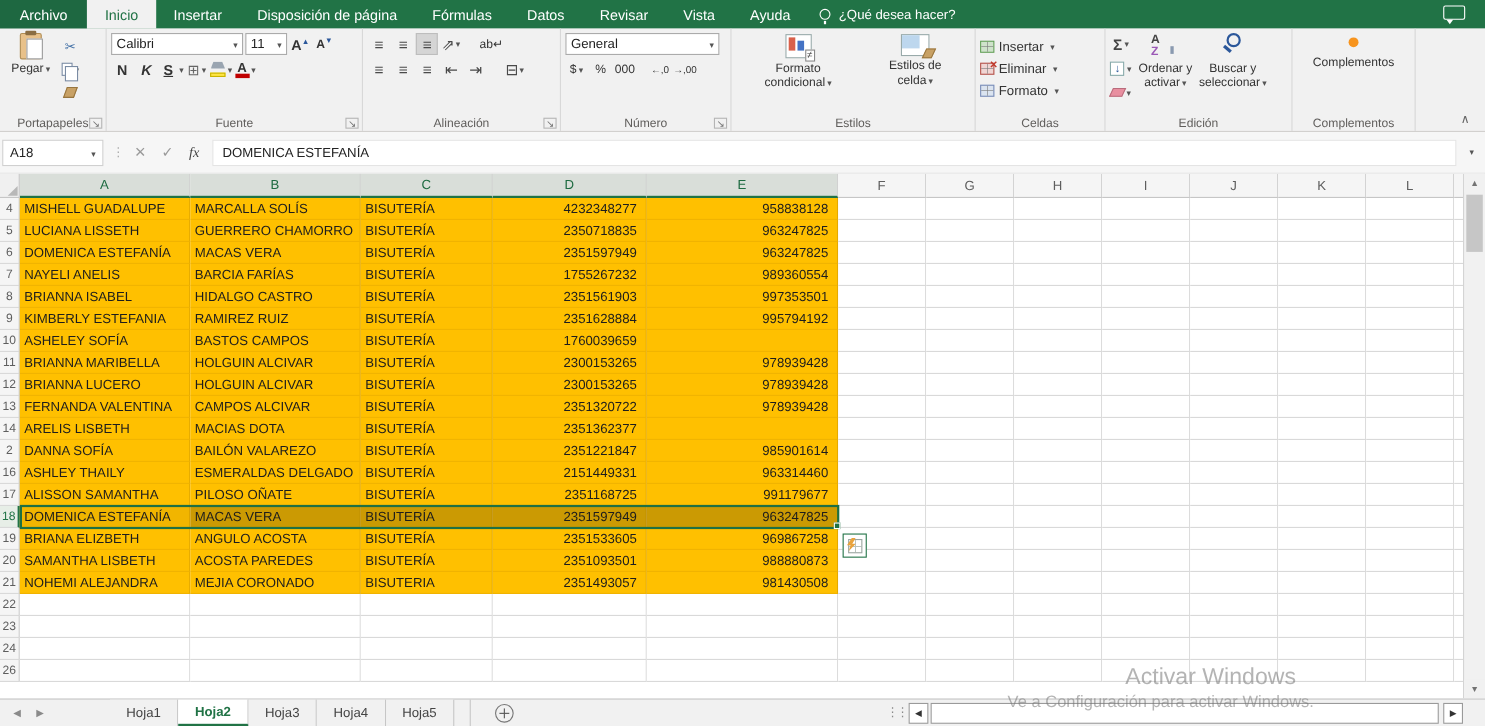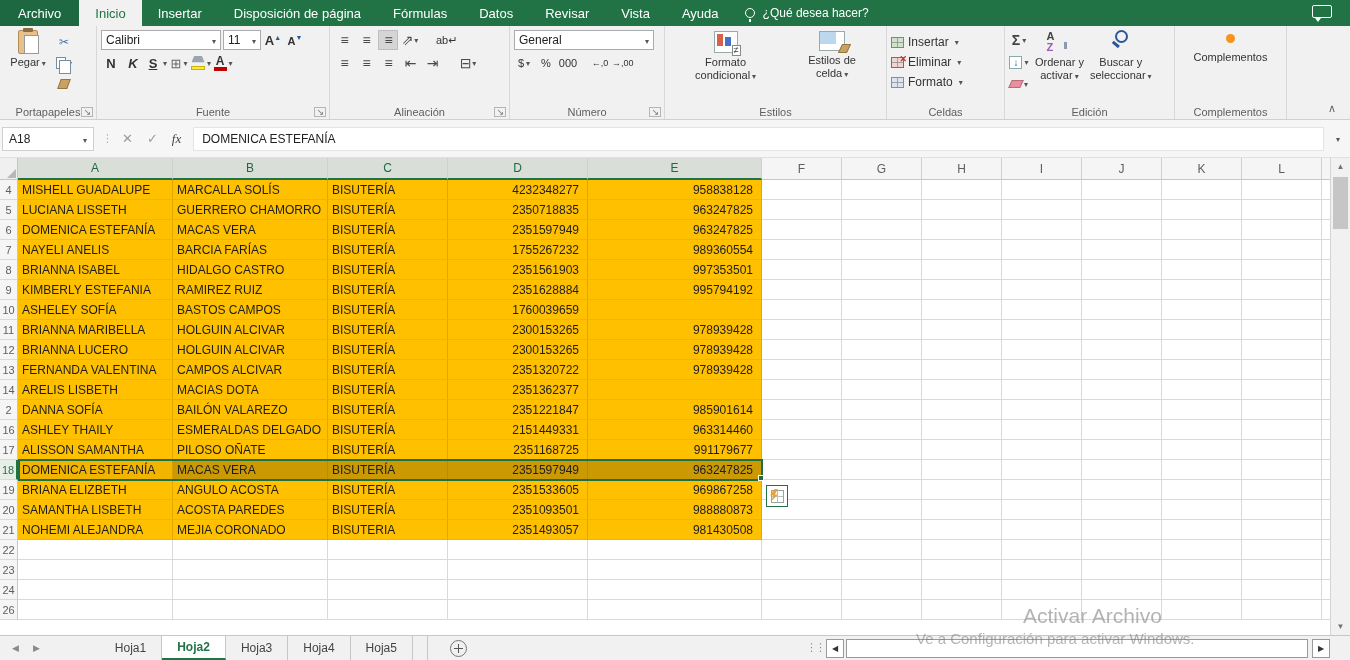--- a/index.html
+++ b/index.html
@@ -862,16 +862,16 @@
     <div class="tabsep"></div>
     <div class="addsheet"></div>
     <span class="hsplit">⋮⋮</span>
     <div class="hscroll">
       <div class="harr l">◀</div>
       <div class="hthumb"></div>
       <div class="harr r">▶</div>
     </div>
   </div>
 
-  <div class="wm wm1">Activar Archivo</div>
+  <div class="wm wm1">Activar Windows</div>
   <div class="wm wm2">Ve a Configuración para activar Windows.</div>
 
 </div>
 
 </body></html>

